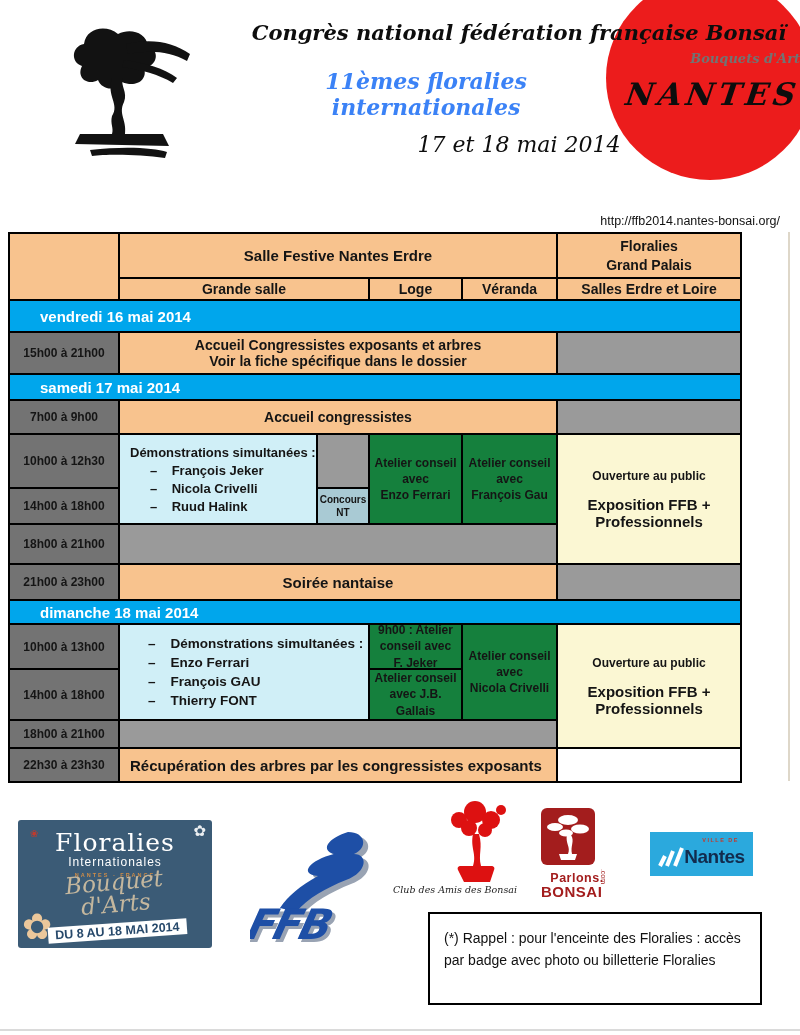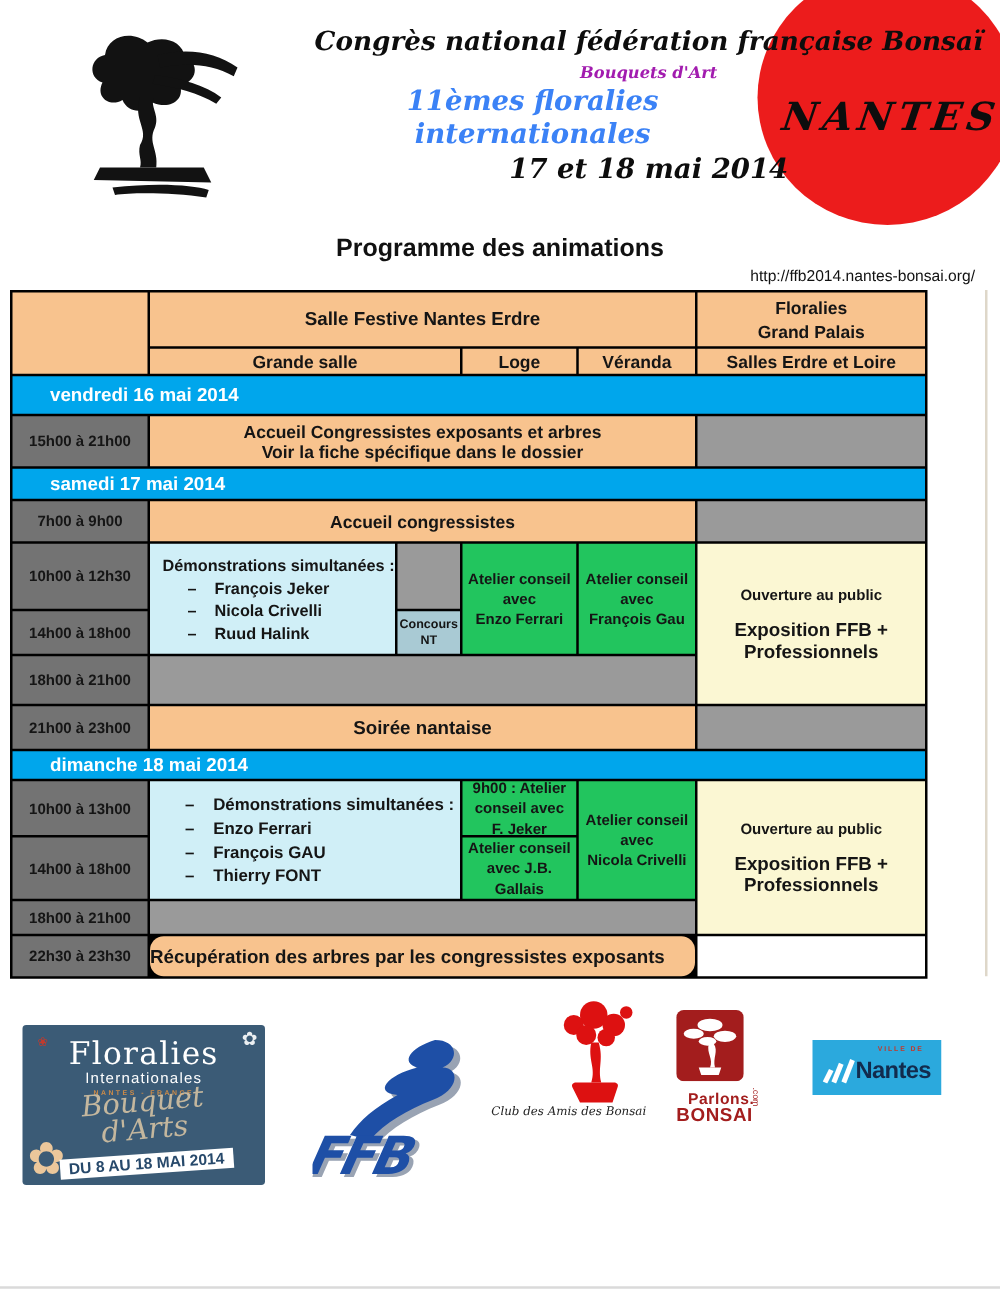--- a/index.html
+++ b/index.html
@@ -9,57 +9,57 @@
     background:#ffffff; font-family:"Liberation Sans", sans-serif; color:#151515;
   }
   
   .red-circle {
     position:absolute; left:606px; top:-24px; width:208px; height:204px;
     background:#EC1C1C; border-radius:50%;
   }
   .bonsai-logo { position:absolute; left:46px; top:16px; width:150px; height:155px; }
   .title-block { position:absolute; left:238px; right:0; top:20px; text-align:center; z-index:2; }
   .t-line1 { font-family:"DejaVu Serif", serif; font-style:italic; font-weight:bold; font-size:21px; color:#0d0d0d; }
-  .t-line2 { font-family:"DejaVu Serif", serif; font-style:italic; font-weight:bold; font-size:13px; margin-top:6px; color:#a21caf; }
+  .t-line2 { font-family:"DejaVu Serif", serif; font-style:italic; font-weight:bold; font-size:13px; margin-top:6px; color:#737373;text-align:right; }
   .t-line3 { margin-top:2px; display:flex; justify-content:center; align-items:center; }
   .t-line3 .evt { font-family:"DejaVu Serif", serif; font-style:italic; font-weight:bold; font-size:22px; color:#3b82f6; }
   .t-line3 .city { font-family:"DejaVu Serif", serif; font-style:italic; font-weight:bold; font-size:31px;
                    letter-spacing:4px; margin-left:12px; color:#0d0d0d; transform:skewX(-8deg); }
-  .t-line4 { font-family:"DejaVu Serif", serif; font-style:italic; font-weight:bold; font-size:22px; margin-top:2px; color:#0d0d0d; }
+  .t-line4 { font-family:"DejaVu Serif", serif; font-style:italic; font-weight:normal; font-size:22px; margin-top:12px; color:#0d0d0d; }
   .page-heading { position:absolute; left:0; right:0; top:188px; text-align:center;
                   font-size:20px; font-weight:bold; color:#111; }
   .page-url { position:absolute; right:20px; top:214px; font-size:12.5px; color:#111; }
   
   .sched {
     position:absolute; left:8px; top:232px; width:734px; height:551px;
     background:#000; padding:2px; display:grid; gap:2px;
     grid-template-columns:108px 196px 50px 91px 93px 182px;
     grid-template-rows:43px 20px 30px 40px 24px 32px 52px 34px 38px 34px 22px 43px 49px 26px 32px;
   }
   .cell { display:flex; align-items:center; justify-content:center; text-align:center;
           font-weight:bold; font-size:14px; color:#151515; }
   .pre { white-space:pre-line; }
   .peach { background:#F8C38E; }
   .yellow { background:#737373; font-size:12px; }
   .band { background:#00A6EC; color:#ffffff; justify-content:flex-start; padding-left:30px; font-size:15px; }
   .grayc { background:#9A9A9A; }
   .cyan { background:#D0EFF7; }
-  .green { background:#22c55e; font-size:12px; line-height:1.35; }
+  .green { background:#15803d; font-size:12px; line-height:1.35; }
   .cream { background:#FBF7D3; flex-direction:column; gap:13px; }
   .concours { background:#A9CAD4; font-size:10px; line-height:1.3; }
   .whitec { background:#ffffff; }
   .venue { font-size:15px; }
   .subcol { font-size:14px; }
   .florhead { font-size:14px; line-height:1.35; }
   .demosat { flex-direction:column; align-items:flex-start; padding-left:10px; gap:3px; font-size:13px; }
   .demosat .nm { margin-left:20px; }
   .demodim { flex-direction:column; align-items:flex-start; padding-left:28px; gap:4px; font-size:13.5px; }
   .cream .l1 { font-size:12px; }
   .cream .l2 { font-size:15px; white-space:pre-line; }
-  .leftcell { justify-content:flex-start; padding-left:0; text-align:center; font-size:15px;border-radius:11px; }
+  .leftcell { justify-content:flex-start; padding-left:10px; text-align:center; font-size:15px; }
   .f15 { font-size:15px; }
   .edge-v { position:absolute; left:788px; top:232px; width:2px; height:549px; background:#DED7C9; }
   .edge-b { position:absolute; left:0; right:0; top:1029px; height:2px; background:#DADADA; }
   
   .flor-card { position:absolute; left:18px; top:820px; width:194px; height:128px;
                background:#3B5B76; border-radius:3px; overflow:hidden; }
   .flor-name { margin-top:8px; text-align:center; font-family:"DejaVu Serif", serif; font-size:25px;
                color:#ffffff; letter-spacing:1px; }
   .flor-sub { text-align:center; font-size:12px; color:#ffffff; margin-top:-2px; letter-spacing:1px; }
   .flor-place { text-align:center; font-size:5.5px; color:#CE8C48; letter-spacing:2px; margin-top:3px; font-weight:bold; }
@@ -112,21 +112,20 @@
   <div class="title-block">
     <div class="t-line1">Congrès national fédération française Bonsaï</div>
     <div class="t-line2">Bouquets d'Art</div>
     <div class="t-line3">
       <span class="evt">11èmes floralies internationales</span>
       <span class="city">NANTES</span>
     </div>
     <div class="t-line4">17 et 18 mai 2014</div>
   </div>
 
-  <div class="page-heading">Programme des animations</div>
   <div class="page-url">http://ffb2014.nantes-bonsai.org/</div>
 
   <div class="sched">
     <div class="cell peach" style="grid-area:1/1/3/2"></div>
     <div class="cell peach venue" style="grid-area:1/2/2/6">Salle Festive Nantes Erdre</div>
     <div class="cell peach florhead pre" style="grid-area:1/6/2/7">Floralies
 Grand Palais</div>
     <div class="cell peach subcol" style="grid-area:2/2/3/4">Grande salle</div>
     <div class="cell peach subcol" style="grid-area:2/4/3/5">Loge</div>
     <div class="cell peach subcol" style="grid-area:2/5/3/6">Véranda</div>
@@ -267,14 +266,16 @@
         <g stroke="#ffffff" stroke-width="4" fill="none">
           <path d="M2,19 L7,9"></path>
             <path d="M9,19 L15,4"></path>
             <path d="M17,19 L24,1"></path>
         </g>
       </svg>
       <span class="nantes-name">Nantes</span>
     </div>
   </div>
 
+  <div class="note-box">(*)  Rappel : pour l'enceinte des Floralies : accès
+par badge avec photo ou billetterie Floralies</div>
 
 </div>
 
 </body></html>

